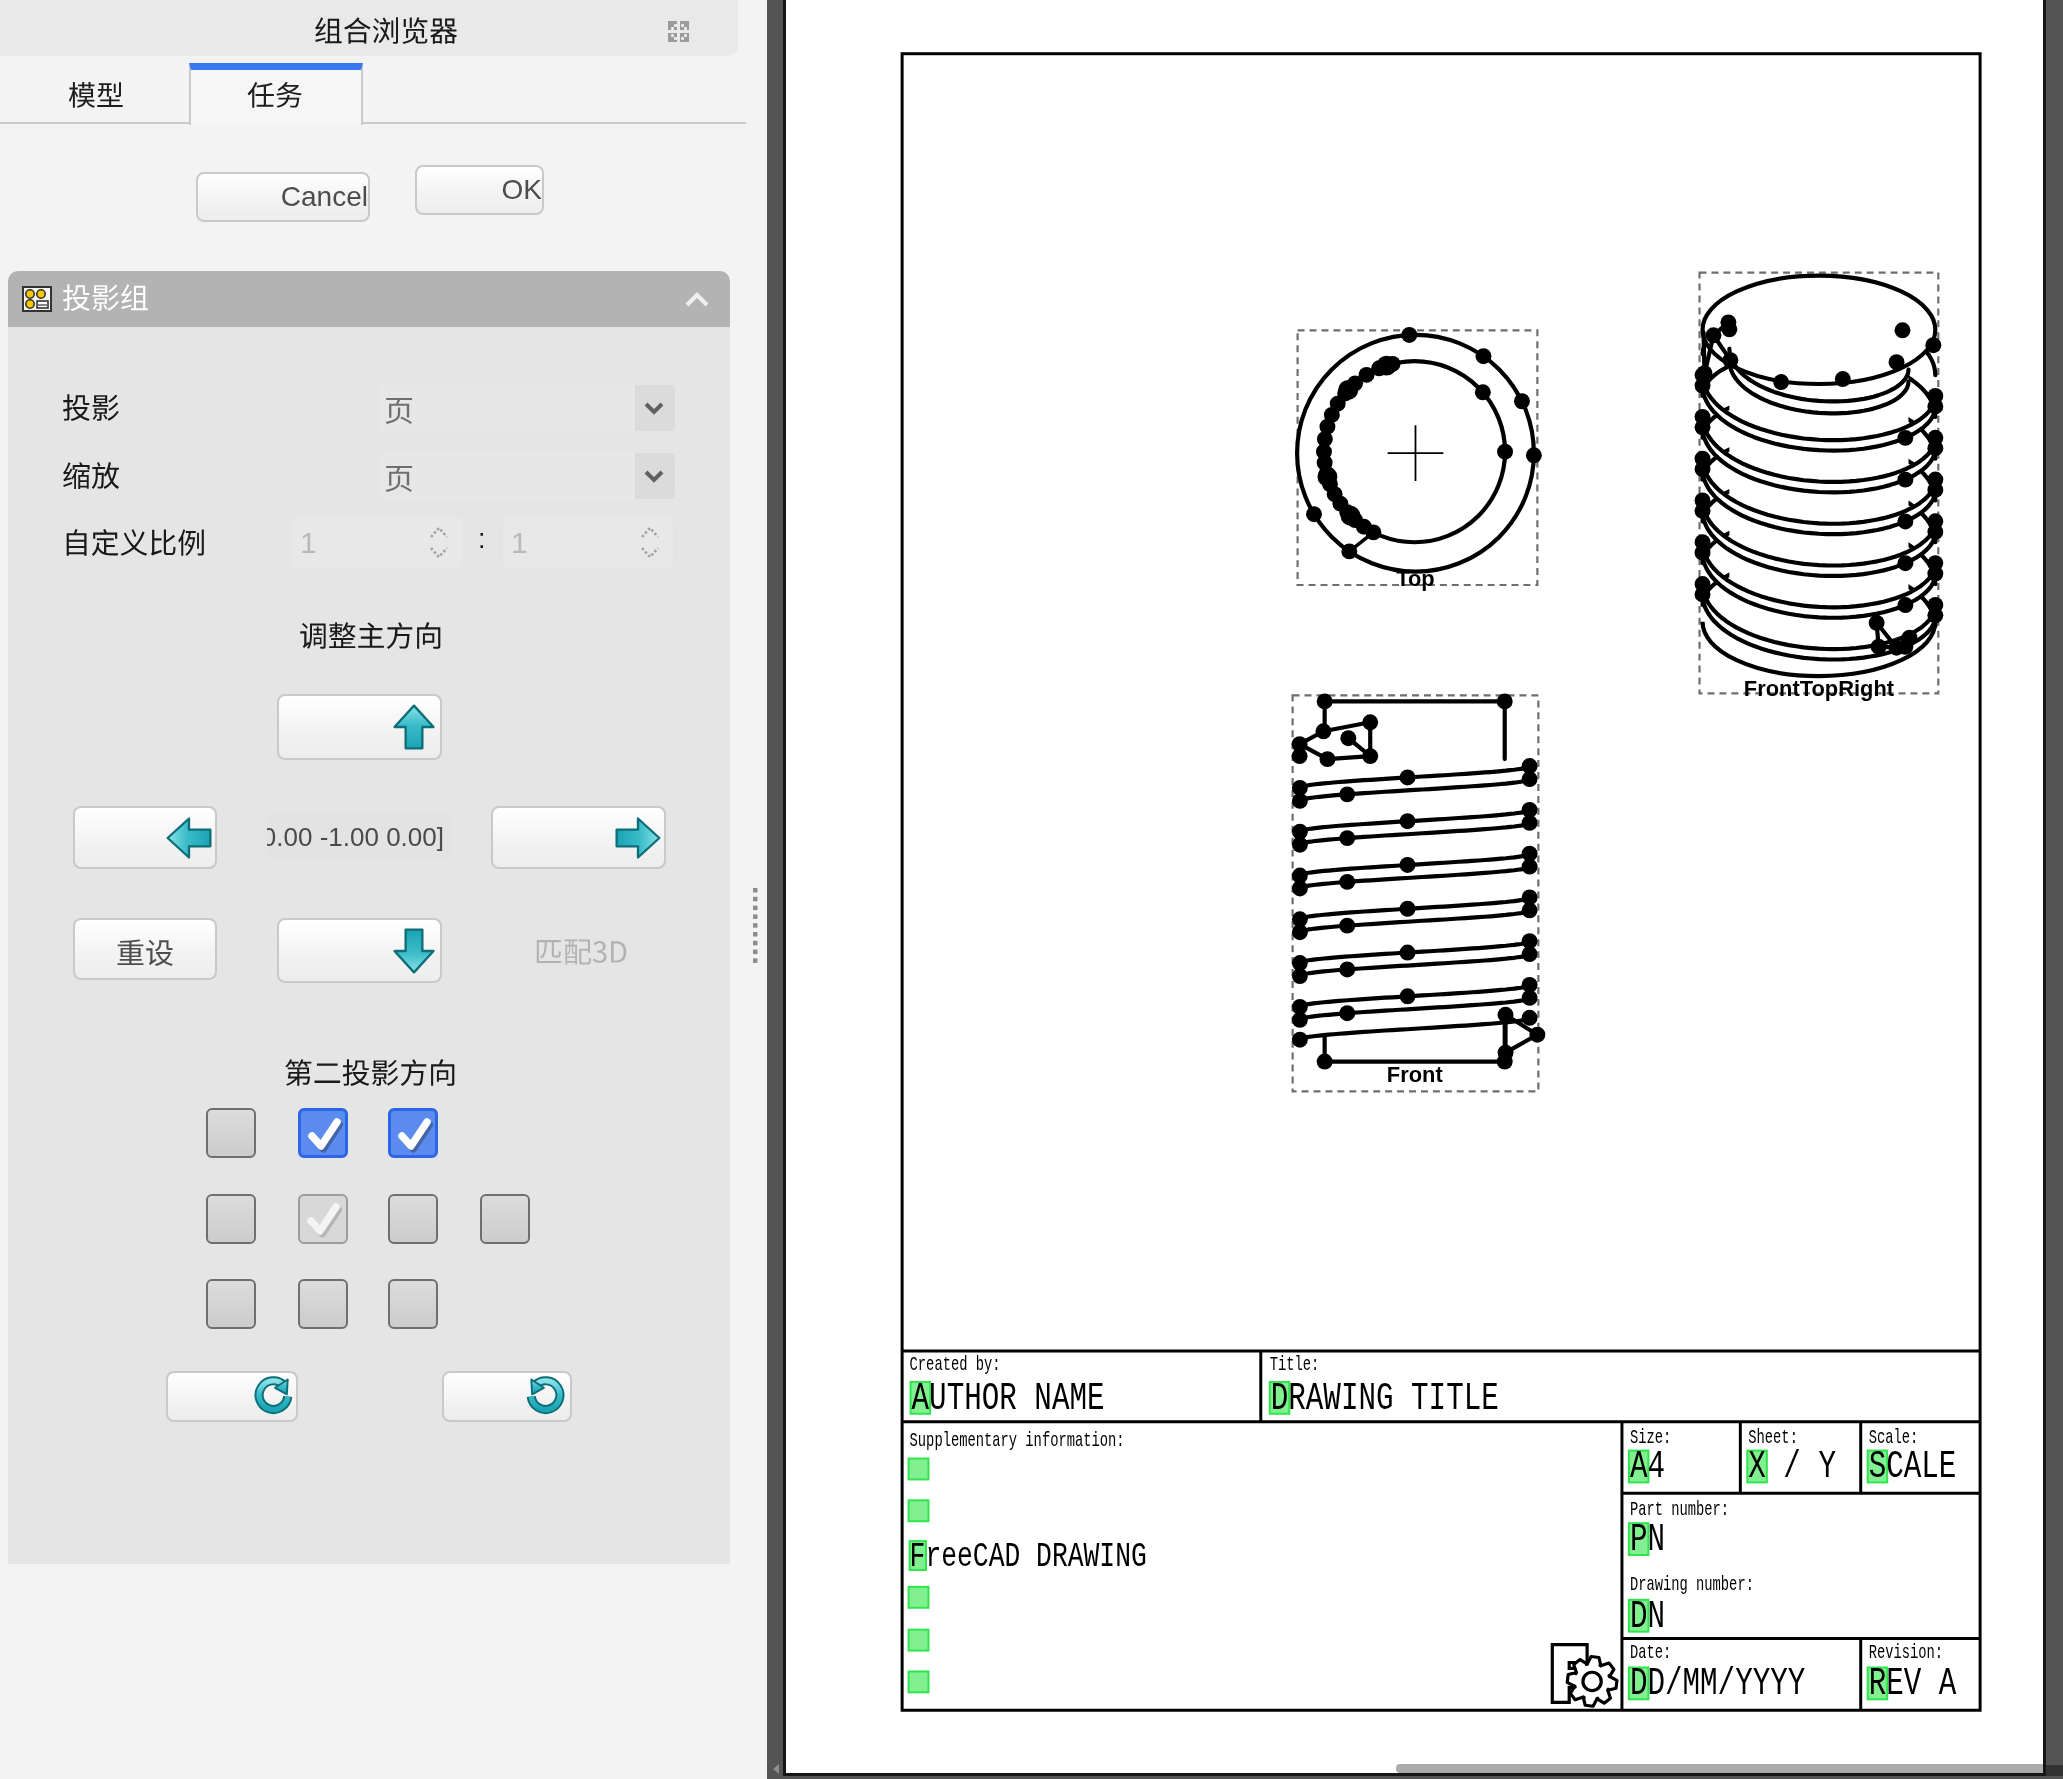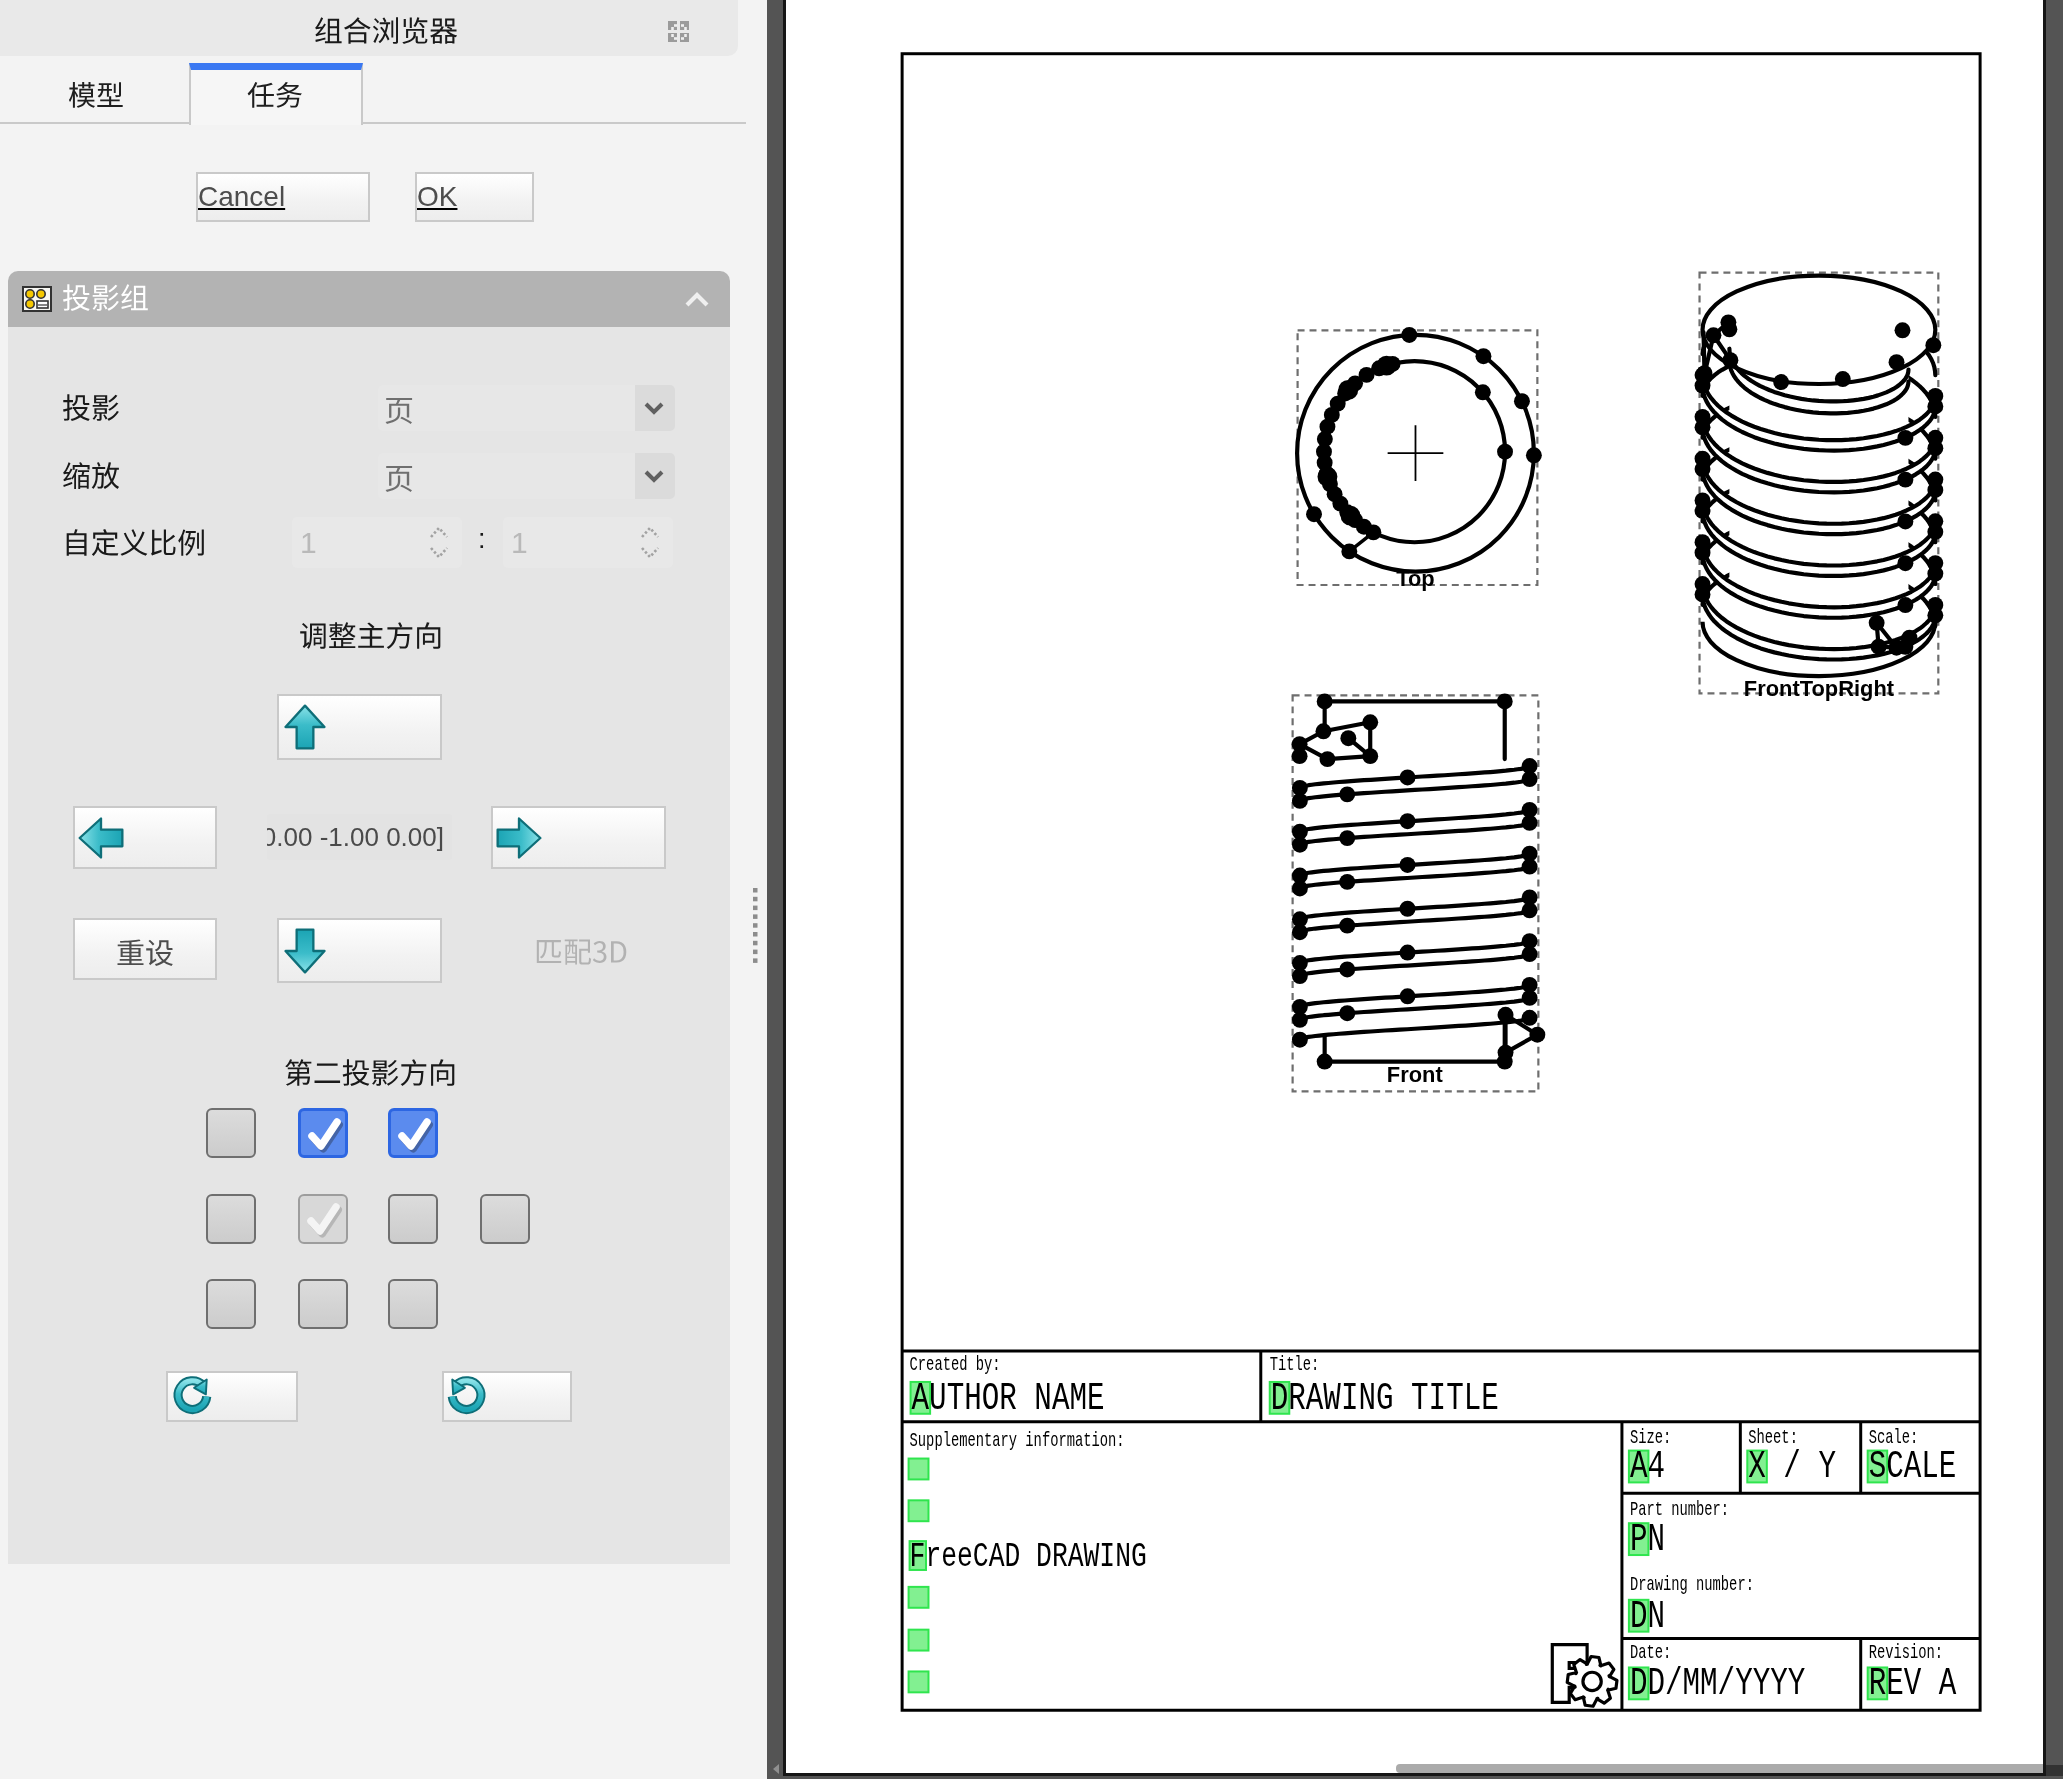--- a/index.html
+++ b/index.html
@@ -1,23 +1,23 @@
 <!DOCTYPE html>
 <html><head><meta charset="utf-8"><style>
 * { margin:0; padding:0; }
 body { width:2064px; height:1779px; position:relative; background:#f3f3f3; overflow:hidden;
        font-family:"Liberation Sans",sans-serif; }
 .panel { position:absolute; left:0; top:0; width:767px; height:1779px; background:#f3f3f3; }
 .titlebar { position:absolute; left:0; top:0; width:738px; height:56px; background:#e9e9e9; border-radius:0 0 10px 0; }
 .tabline { position:absolute; left:0; top:122px; width:746px; height:2px; background:#c9c9c9; }
 .tabactive { position:absolute; left:189px; top:63px; width:174px; height:62px; background:#f6f6f6;
   border:2px solid #c9c9c9; border-bottom:none; border-top:7px solid #3a78f2; box-sizing:border-box; }
-.btn { position:absolute; border:2px solid #c9c9c9; border-radius:0;
+.btn { position:absolute; border:2px solid #c9c9c9; border-radius:8px;
   background:linear-gradient(#ffffff,#f2f2f2 60%,#ededed); box-sizing:border-box;
-  display:flex; align-items:center; justify-content:flex-start;text-decoration:underline; }
+  display:flex; align-items:center; justify-content:flex-end; }
 .btxt { font:28px "Liberation Sans",sans-serif; color:#4d4d4d; }
 .gbody { position:absolute; left:8px; top:299px; width:722px; height:1265px; background:#e5e5e5; }
 .ghead { position:absolute; left:8px; top:271px; width:722px; height:56px; background:#b3b3b3; border-radius:10px 10px 0 0; }
 .combo { position:absolute; left:378px; width:297px; height:46px; background:#e7e7e7;
   border-radius:5px; box-sizing:border-box; }
 .spin { position:absolute; top:517px; width:170px; height:51px; background:#e8e8e8; border-radius:5px; }
 .sone { position:absolute; left:8px; top:9px; font:30px "Liberation Sans",sans-serif; color:#b9b9b9; }
 .vfield { position:absolute; left:267px; top:814px; width:185px; height:46px; background:#e3e3e3; border-radius:3px;
   overflow:hidden; }
 .vfield span { position:absolute; right:8px; top:8px; font:26px "Liberation Sans",sans-serif; color:#4a4a4a; white-space:nowrap; }
@@ -53,21 +53,21 @@
 <div class="tabactive"></div>
 <svg style="position:absolute;left:68px;top:77px" width="58" height="39" viewBox="0 0 58 39">
       <path transform="translate(0,28.6)" d="M10.1 -21.2H26.5V-19.4H10.1ZM9.5 -5.8H26.4V-4.0H9.5ZM14.2 -23.5H16.2V-17.3H14.2ZM20.5 -23.5H22.5V-17.3H20.5ZM13.2 -11.7V-9.7H23.0V-11.7ZM13.2 -15.2V-13.2H23.0V-15.2ZM11.3 -16.8H25.0V-8.1H11.3ZM17.0 -8.3H19.0Q18.8 -6.3 18.3 -4.6Q17.8 -2.9 16.9 -1.6Q15.9 -0.3 14.2 0.7Q12.5 1.6 9.9 2.2Q9.7 1.9 9.4 1.4Q9.0 0.9 8.7 0.6Q11.2 0.1 12.7 -0.8Q14.2 -1.6 15.1 -2.7Q16.0 -3.8 16.4 -5.2Q16.8 -6.6 17.0 -8.3ZM19.5 -5.2Q20.4 -3.0 22.3 -1.5Q24.3 -0.1 27.0 0.5Q26.9 0.7 26.6 1.0Q26.3 1.3 26.1 1.6Q25.9 2.0 25.8 2.2Q22.8 1.4 20.7 -0.4Q18.7 -2.1 17.8 -4.8ZM1.4 -18.1H9.8V-16.2H1.4ZM4.9 -23.5H6.9V2.2H4.9ZM5.0 -16.9 6.3 -16.4Q6.0 -14.7 5.6 -12.9Q5.1 -11.1 4.6 -9.3Q4.0 -7.6 3.4 -6.1Q2.7 -4.6 2.0 -3.5Q1.9 -3.8 1.7 -4.2Q1.5 -4.5 1.3 -4.9Q1.1 -5.3 0.9 -5.5Q1.5 -6.4 2.2 -7.8Q2.8 -9.1 3.4 -10.6Q3.9 -12.2 4.3 -13.8Q4.8 -15.4 5.0 -16.9ZM6.8 -15.1Q7.1 -14.8 7.5 -14.0Q8.0 -13.3 8.6 -12.4Q9.1 -11.5 9.6 -10.7Q10.1 -9.9 10.2 -9.5L8.9 -8.0Q8.7 -8.6 8.3 -9.4Q7.9 -10.3 7.4 -11.3Q6.9 -12.2 6.5 -13.0Q6.0 -13.9 5.8 -14.3Z M30.8 -22.4H43.5V-20.5H30.8ZM29.9 -16.7H44.0V-14.8H29.9ZM29.3 -0.7H54.7V1.3H29.3ZM32.2 -6.2H51.7V-4.3H32.2ZM38.9 -21.6H40.9V-8.8H38.9ZM41.1 -9.3H43.2V0.6H41.1ZM45.8 -21.9H47.7V-12.5H45.8ZM51.0 -23.4H53.0V-10.8Q53.0 -9.9 52.8 -9.5Q52.6 -9.0 51.9 -8.8Q51.3 -8.6 50.3 -8.5Q49.2 -8.4 47.7 -8.4Q47.7 -8.8 47.5 -9.4Q47.3 -9.9 47.0 -10.4Q48.2 -10.3 49.2 -10.3Q50.1 -10.3 50.5 -10.3Q50.8 -10.4 50.9 -10.5Q51.0 -10.6 51.0 -10.8ZM33.5 -21.6H35.4V-16.8Q35.4 -15.4 35.1 -13.8Q34.7 -12.2 33.8 -10.7Q32.9 -9.2 31.0 -8.1Q30.9 -8.3 30.6 -8.6Q30.4 -8.8 30.1 -9.1Q29.8 -9.4 29.7 -9.5Q31.3 -10.6 32.1 -11.8Q32.9 -13.0 33.2 -14.3Q33.5 -15.7 33.5 -16.9Z" fill="#1f1f1f"></path>
     </svg>
 <svg style="position:absolute;left:247px;top:77px" width="58" height="39" viewBox="0 0 58 39">
       <path transform="translate(0,28.6)" d="M24.2 -22.8 25.8 -21.1Q24.2 -20.5 22.3 -20.1Q20.4 -19.6 18.4 -19.2Q16.3 -18.8 14.2 -18.5Q12.1 -18.2 10.1 -18.0Q10.0 -18.4 9.8 -18.9Q9.6 -19.4 9.4 -19.8Q11.4 -20.0 13.5 -20.4Q15.5 -20.7 17.5 -21.1Q19.5 -21.5 21.2 -21.9Q22.9 -22.4 24.2 -22.8ZM8.5 -11.5H26.9V-9.5H8.5ZM9.6 -0.9H26.4V1.1H9.6ZM16.8 -19.7H19.0V-0.3H16.8ZM5.2 -16.1 7.3 -18.1V-18.1V2.2H5.2ZM8.3 -23.5 10.3 -22.9Q9.3 -20.4 8.0 -18.1Q6.6 -15.7 5.1 -13.6Q3.6 -11.6 1.9 -10.0Q1.8 -10.2 1.6 -10.6Q1.3 -11.0 1.1 -11.4Q0.8 -11.8 0.6 -12.1Q2.1 -13.4 3.5 -15.3Q5.0 -17.1 6.2 -19.2Q7.4 -21.3 8.3 -23.5Z M31.5 -7.9H51.0V-6.0H31.5ZM50.3 -7.9H52.4Q52.4 -7.9 52.3 -7.7Q52.3 -7.6 52.3 -7.3Q52.3 -7.1 52.2 -6.9Q51.9 -4.4 51.6 -2.8Q51.3 -1.1 50.9 -0.2Q50.5 0.7 50.0 1.1Q49.6 1.6 49.1 1.7Q48.5 1.9 47.8 1.9Q47.1 1.9 46.0 1.9Q44.8 1.9 43.6 1.8Q43.5 1.4 43.4 0.9Q43.2 0.4 42.9 -0.0Q43.8 0.1 44.6 0.1Q45.5 0.1 46.1 0.2Q46.8 0.2 47.2 0.2Q47.6 0.2 47.9 0.1Q48.2 0.1 48.4 -0.1Q48.7 -0.4 49.1 -1.3Q49.4 -2.1 49.7 -3.7Q50.0 -5.2 50.3 -7.6ZM40.5 -10.7 42.7 -10.5Q42.1 -6.7 40.7 -4.2Q39.2 -1.7 36.8 -0.2Q34.3 1.3 30.7 2.2Q30.7 1.9 30.5 1.6Q30.2 1.3 30.0 1.0Q29.8 0.6 29.6 0.4Q33.0 -0.3 35.3 -1.6Q37.5 -2.9 38.8 -5.1Q40.1 -7.3 40.5 -10.7ZM37.0 -20.6H50.6V-18.8H37.0ZM50.1 -20.6H50.5L50.9 -20.7L52.1 -19.9Q50.6 -17.6 48.2 -15.9Q45.8 -14.2 42.9 -13.0Q39.9 -11.9 36.6 -11.1Q33.3 -10.4 30.1 -10.0Q30.0 -10.4 29.8 -10.9Q29.5 -11.5 29.3 -11.8Q32.4 -12.2 35.5 -12.8Q38.7 -13.4 41.5 -14.5Q44.4 -15.5 46.6 -17.0Q48.8 -18.5 50.1 -20.4ZM37.0 -18.5Q38.5 -16.6 41.2 -15.2Q43.8 -13.9 47.4 -13.2Q50.9 -12.5 54.9 -12.2Q54.7 -12.0 54.5 -11.6Q54.2 -11.3 54.0 -11.0Q53.8 -10.6 53.7 -10.3Q49.6 -10.7 46.1 -11.6Q42.5 -12.4 39.8 -14.0Q37.0 -15.5 35.2 -17.8ZM38.7 -23.5 40.9 -23.1Q39.5 -20.9 37.3 -18.6Q35.0 -16.4 31.8 -14.6Q31.7 -14.9 31.5 -15.2Q31.2 -15.5 31.0 -15.8Q30.7 -16.0 30.5 -16.2Q32.5 -17.2 34.1 -18.5Q35.7 -19.7 36.8 -21.0Q38.0 -22.3 38.7 -23.5Z" fill="#1f1f1f"></path>
     </svg>
 <div class="btn" style="left:196px;top:172px;width:174px;height:50px">
       <span class="btxt">Cancel</span>
     </div>
-<div class="btn" style="left:415px;top:172px;width:119px;height:50px">
+<div class="btn" style="left:415px;top:165px;width:129px;height:50px">
       <span class="btxt">OK</span>
     </div>
 <div class="gbody"></div>
 <div class="ghead"></div>
 <svg style="position:absolute;left:22px;top:286px" width="30" height="26" viewBox="0 0 30 26">
 <rect x="1" y="1" width="28" height="24" fill="#f8f8f4" stroke="#333" stroke-width="2"></rect>
 <circle cx="8" cy="8" r="4.2" fill="#f5c800" stroke="#333" stroke-width="1.6"></circle>
 <circle cx="19" cy="8" r="4.2" fill="#f5c800" stroke="#333" stroke-width="1.6"></circle>
 <circle cx="8" cy="18" r="4.2" fill="#f5c800" stroke="#333" stroke-width="1.6"></circle>
 <rect x="15" y="15" width="11" height="7" fill="#fff" stroke="#333" stroke-width="1.6"></rect>

